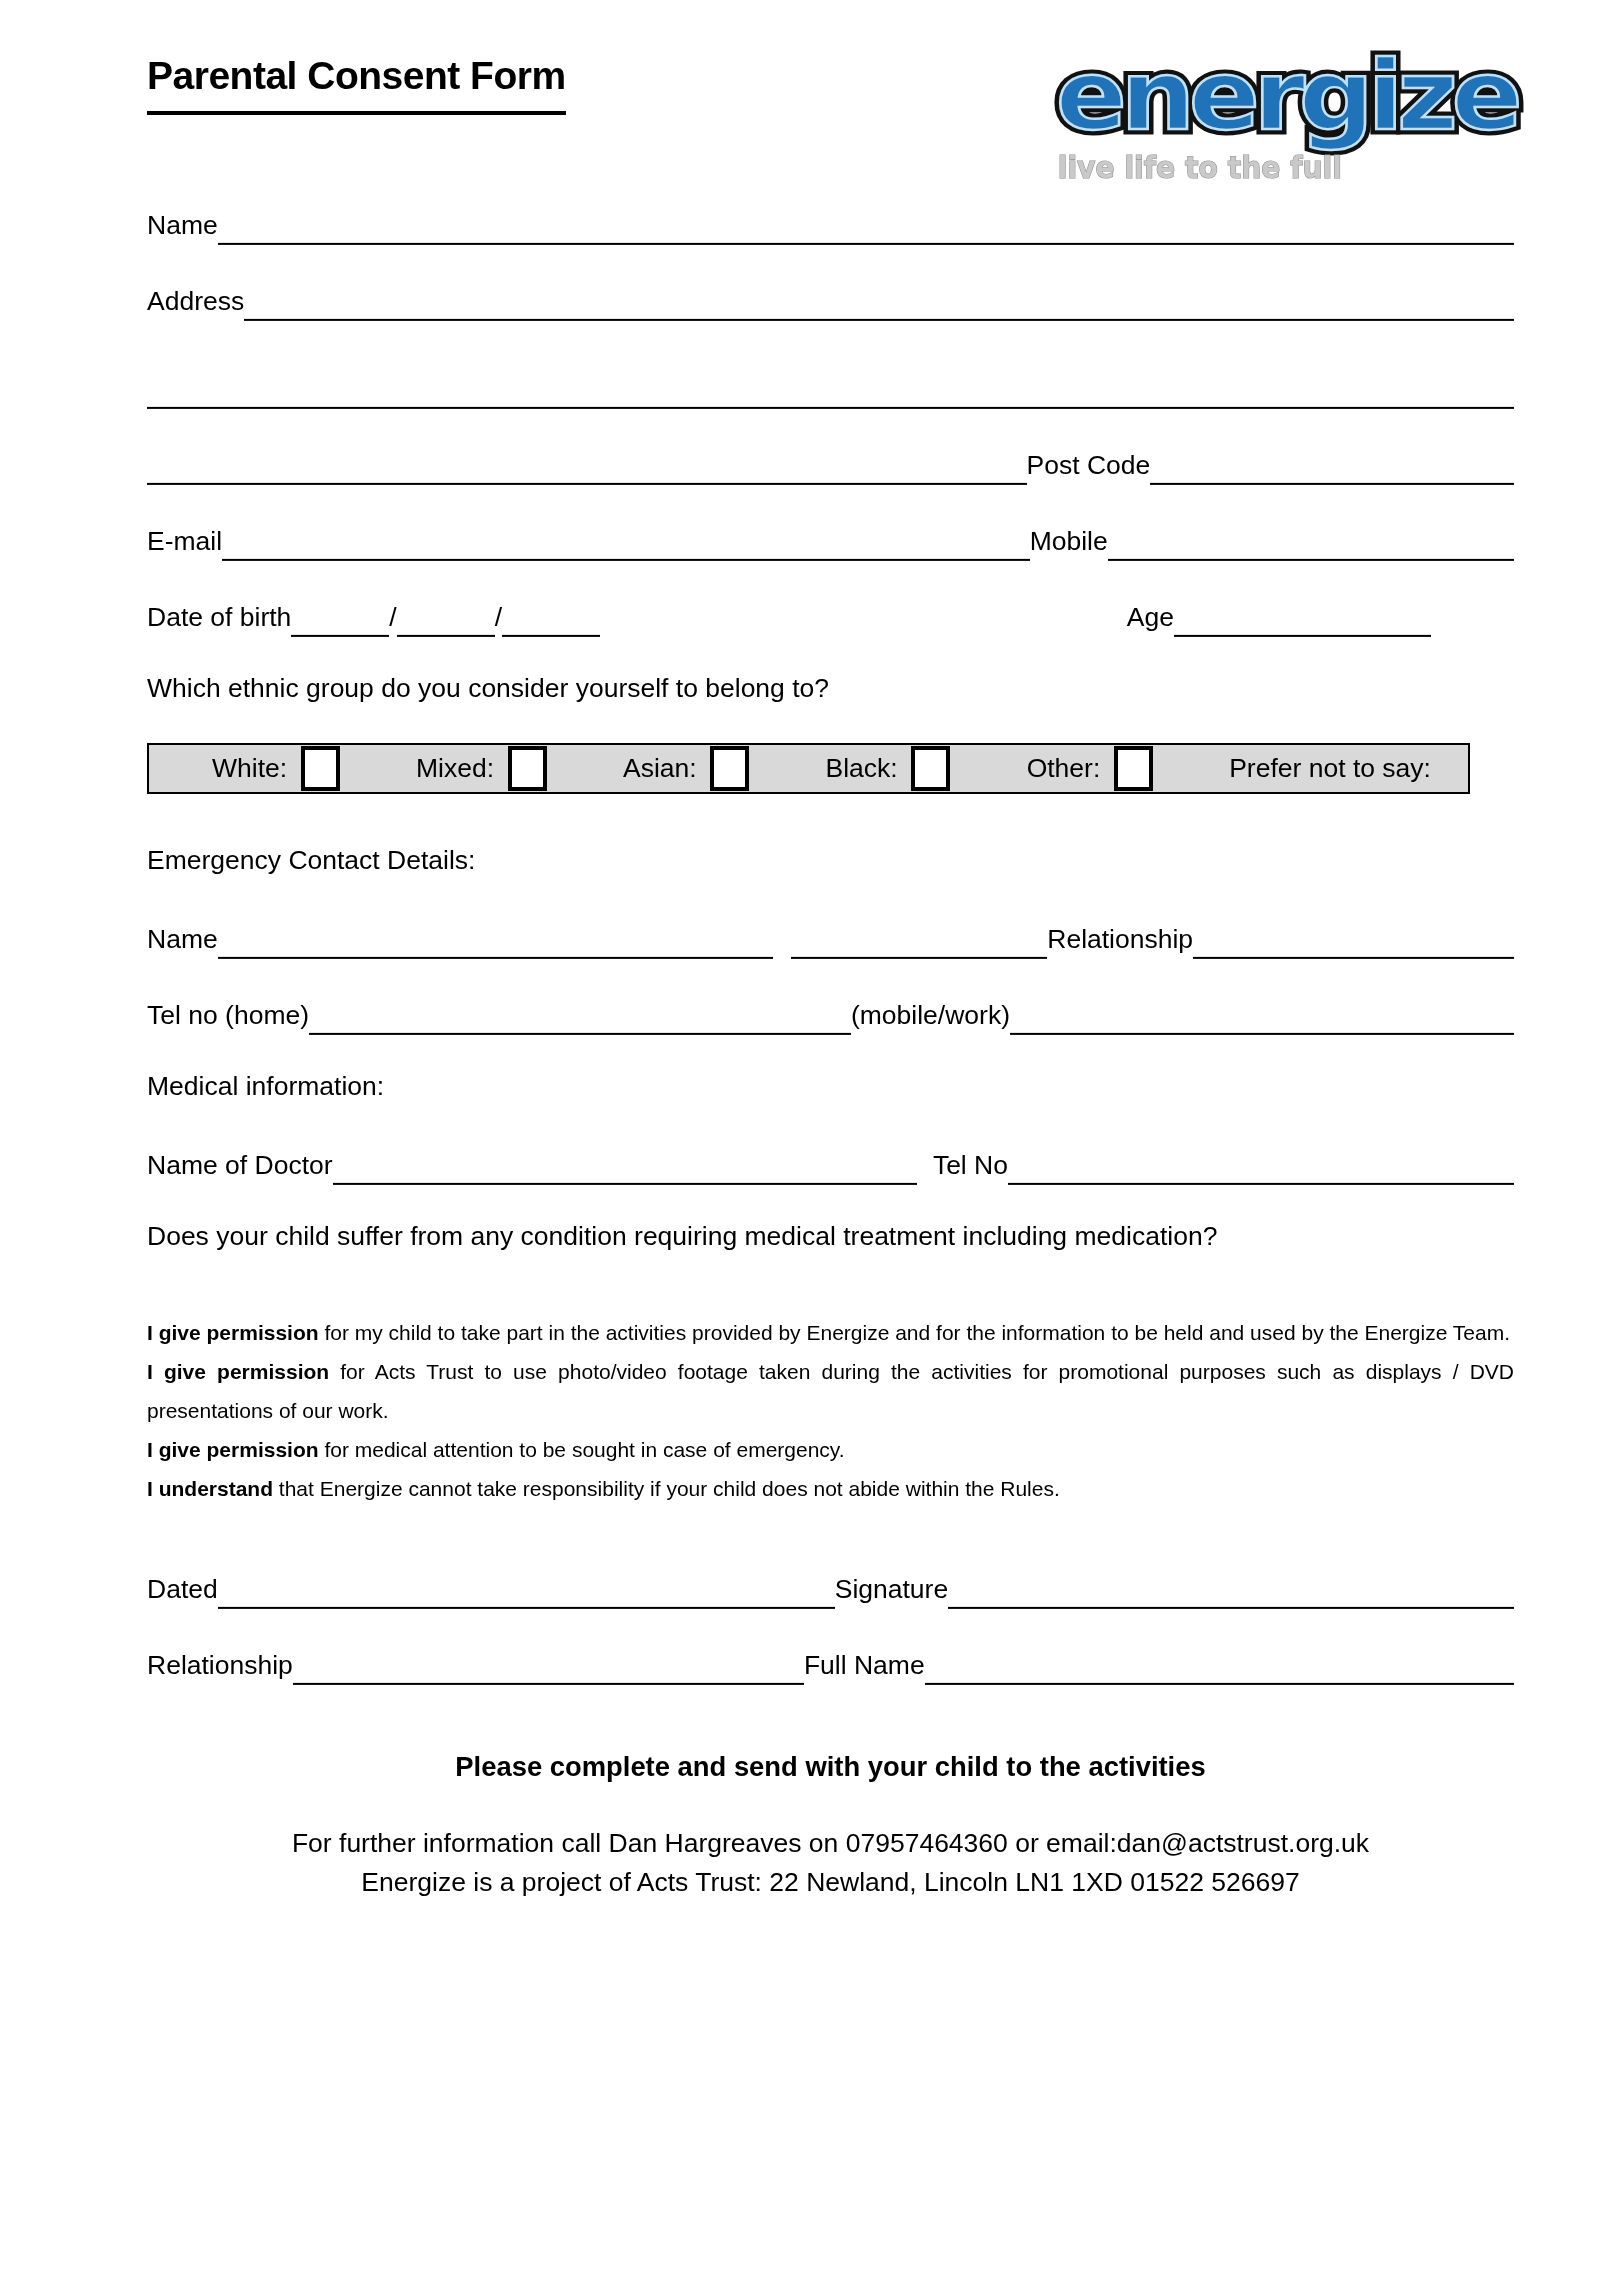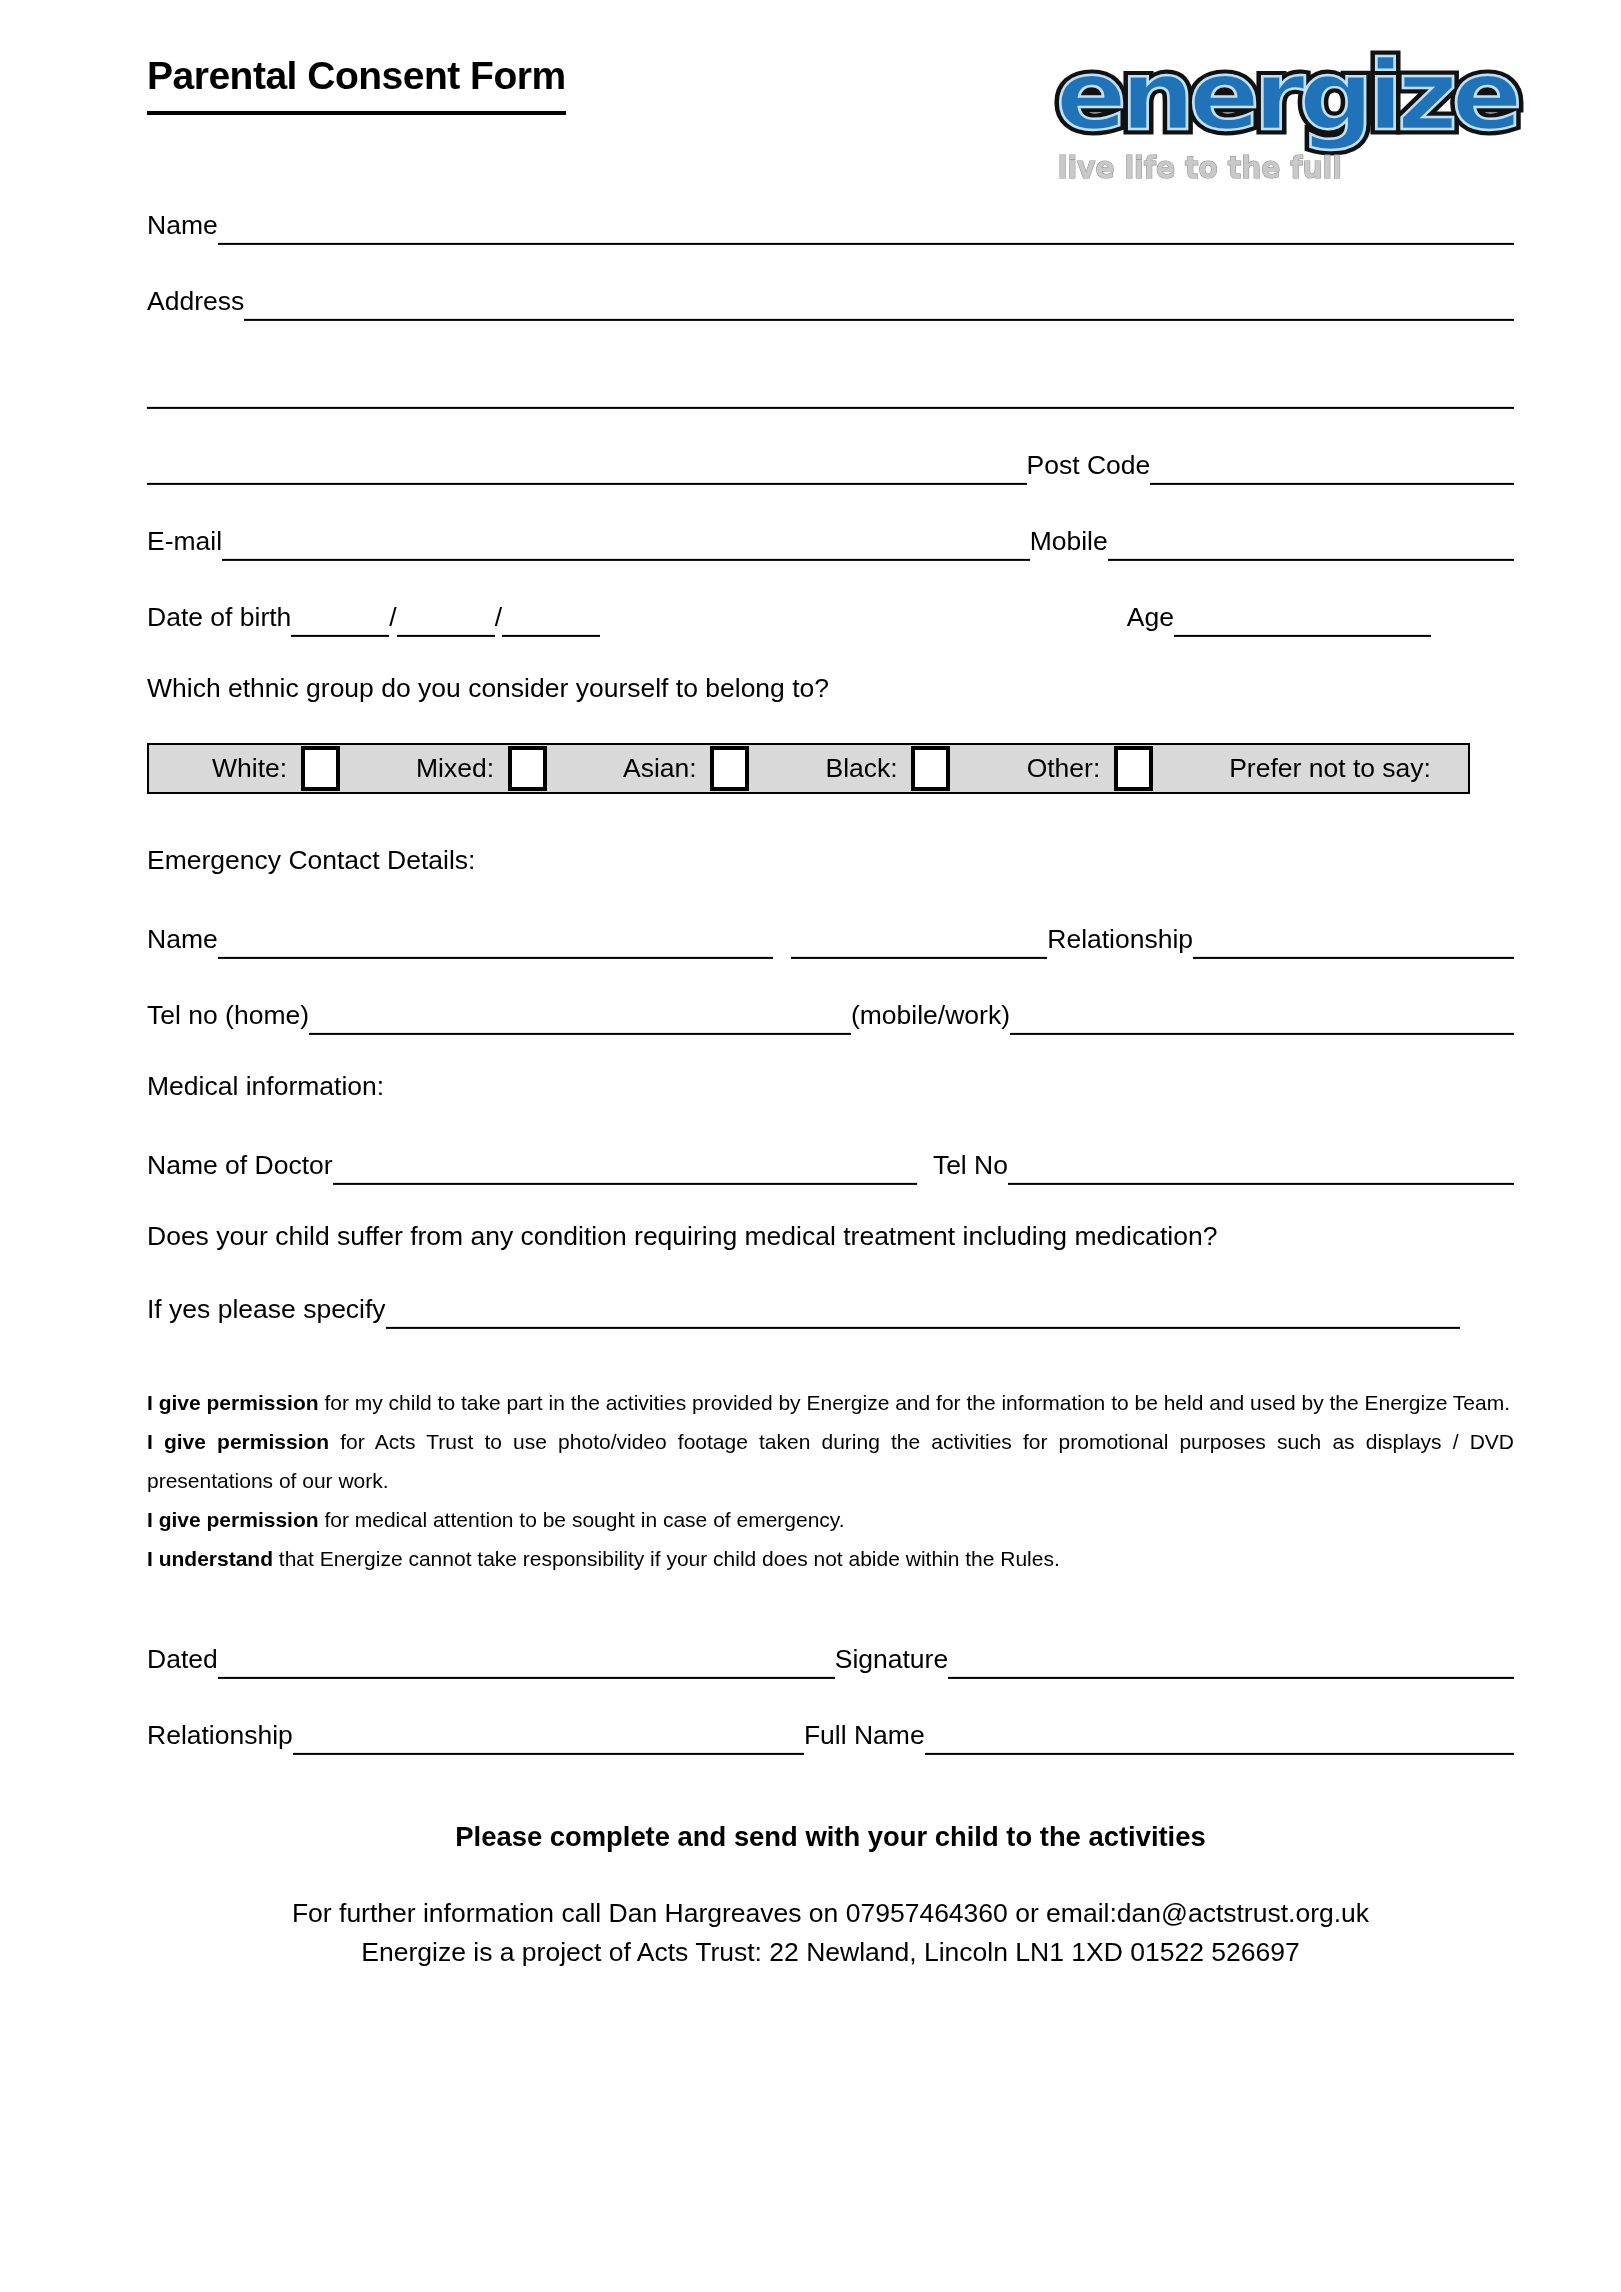--- a/index.html
+++ b/index.html
@@ -190,24 +190,20 @@
 
   <div class="row">
     <span class="lbl">Name of Doctor</span>
     <span class="ln" style="flex-grow:595;"></span>
     <span class="lbl" style="margin-left:15.7px;">Tel No</span>
     <span class="ln" style="flex-grow:515;"></span>
   </div>
 
   <p class="q q-row">Does your child suffer from any condition requiring medical treatment including medication?</p>
 
-  <div class="row">
-    <span class="lbl">If yes please specify</span>
-    <span class="ln" style="margin-right:54px;"></span>
-  </div>
 
   
   <div class="perm">
     <p><b>I give permission</b><span> for my child to take part in the activities provided by Energize and for the information to be held and used by the Energize Team.</span></p>
     <p><b>I give permission</b><span> for Acts Trust to use photo/video footage taken during the activities for promotional purposes such as displays / DVD presentations of our work.</span></p>
     <p><b>I give permission</b><span> for medical attention to be sought in case of emergency.</span></p>
     <p><b>I understand</b><span> that Energize cannot take responsibility if your child does not abide within the Rules.</span></p>
   </div>
 
   

